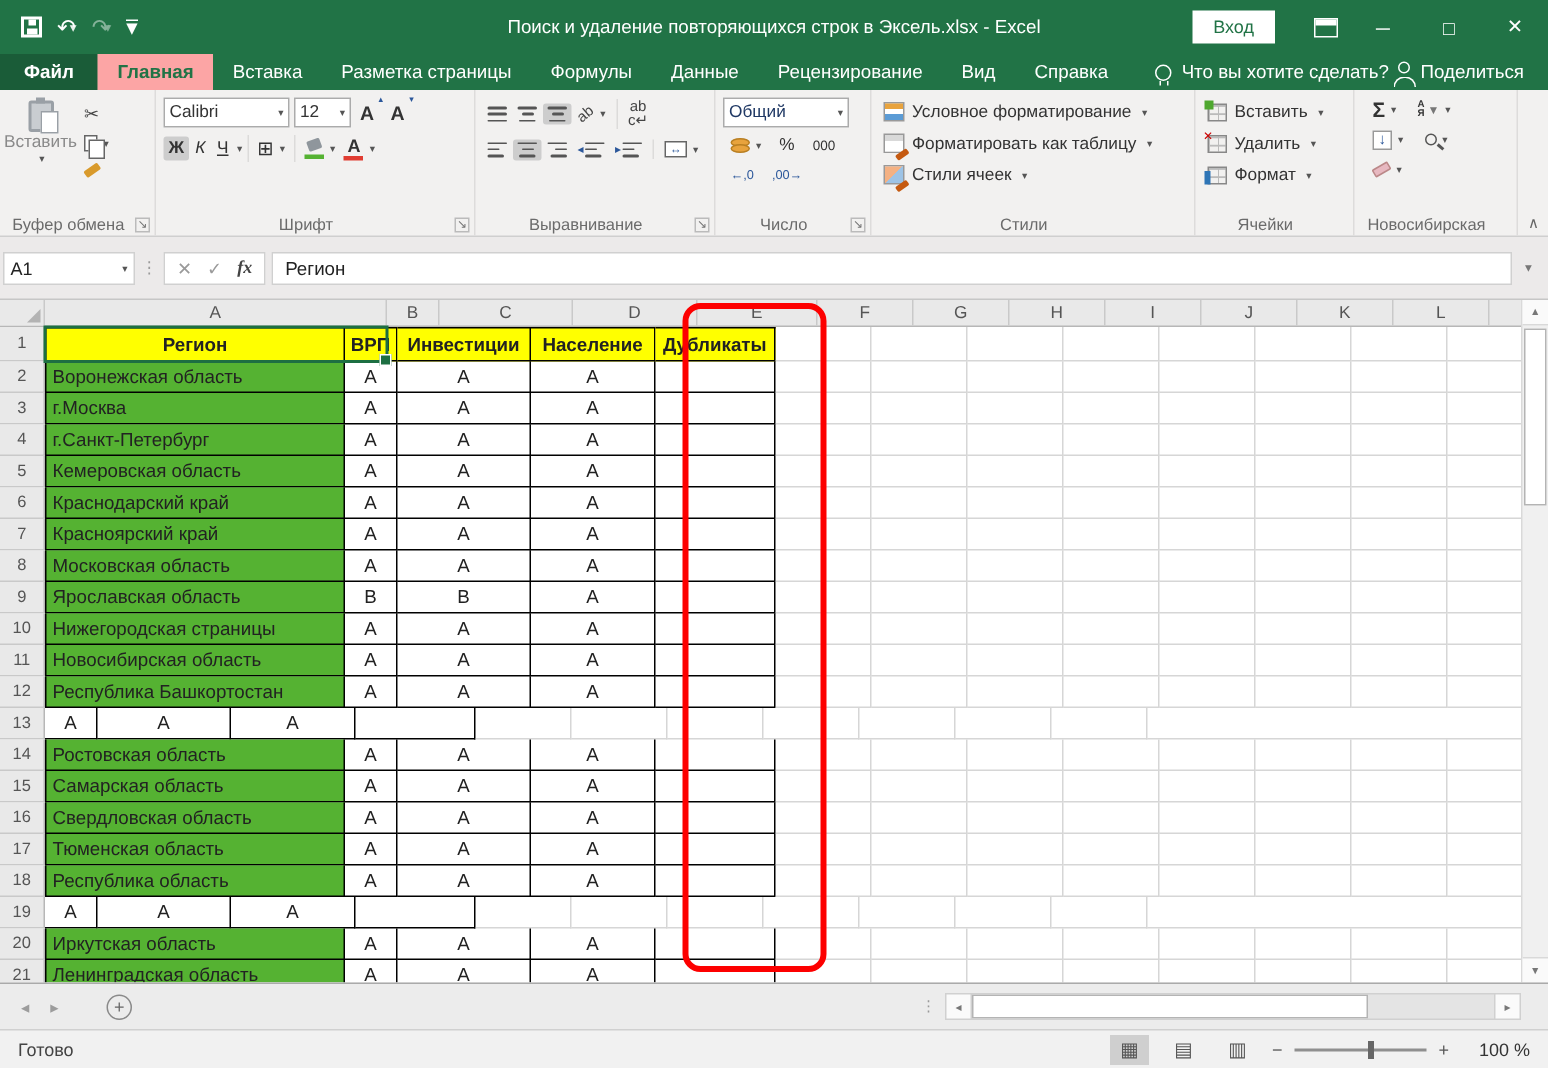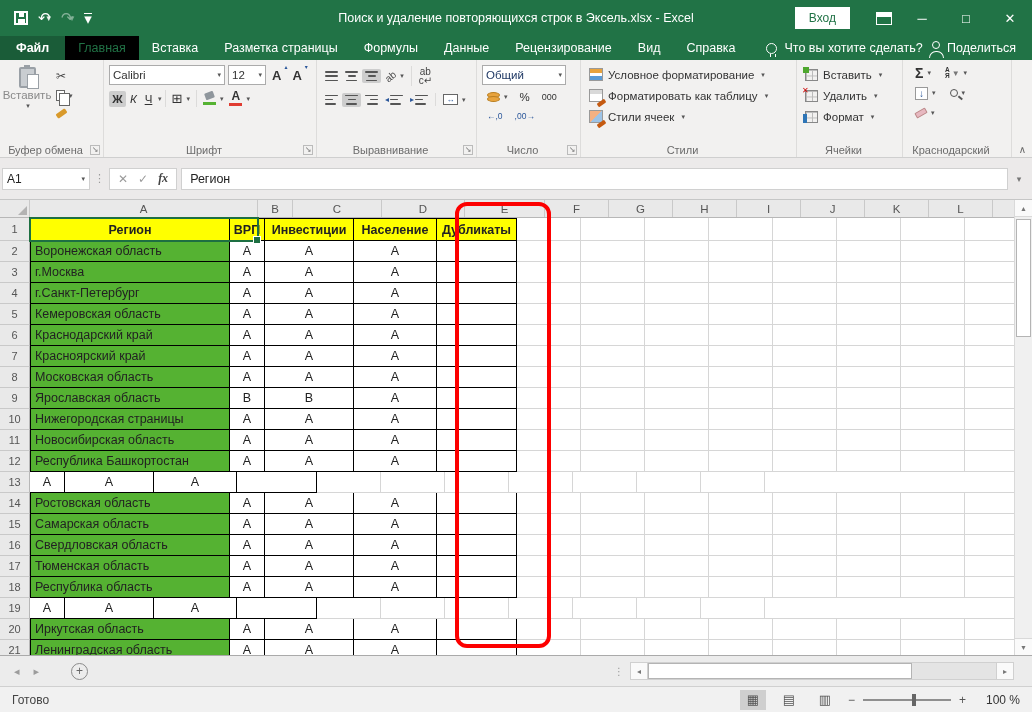--- a/index.html
+++ b/index.html
@@ -21,21 +21,21 @@
   .tb-right{margin-left:auto;display:flex;align-items:center;height:100%;z-index:2}
   .signin{background:#fff;color:#217346;font-size:12px;padding:4px 14px;margin-right:26px}
   .ribopt{width:16px;height:13px;border:1.5px solid #fff;position:relative;margin-right:8px}
   .ribopt::before{content:'';position:absolute;left:0;right:0;top:0;height:4px;background:#fff}
   .winbtn{width:44px;height:36px;display:inline-flex;align-items:center;justify-content:center;font-size:13px;color:#fff}
 
   
   .tabrow{height:24px;background:#217346;display:flex;align-items:stretch;color:#fff;font-size:12.5px}
   .rtab{display:flex;align-items:center;padding:0 13px}
   .rtab.file{background:#1a5c38;font-weight:bold;padding:0 16px}
-  .rtab.active{background:#000000;color:#217346;font-weight:normal}
+  .rtab.active{background:#fca5a5;color:#217346;font-weight:bold}
   .tellme{display:flex;align-items:center;gap:7px;margin-left:18px}
   .bulb{width:11px;height:11px;border:1.5px solid #fff;border-radius:50%;position:relative}
   .bulb::after{content:'';position:absolute;left:2.5px;top:10px;width:4px;height:3px;border-left:1.5px solid #fff;border-right:1.5px solid #fff}
   .share{margin-left:auto;display:flex;align-items:center;gap:7px;padding-right:16px}
   .person{width:8px;height:8px;border:1.5px solid #fff;border-radius:50%;position:relative;margin-top:-6px}
   .person::after{content:'';position:absolute;top:9px;left:-3.5px;width:13px;height:6px;border:1.5px solid #fff;border-bottom:none;border-radius:7px 7px 0 0}
 
   
   .ribbon{height:98px;background:#f2f1f0;border-bottom:1px solid #cfcfcf;display:flex;position:relative;font-size:11.5px;color:#333}
   .rgroup{position:relative;border-right:1px solid #dddcdb;padding:5px 5px 17px 5px;height:100%}
@@ -56,21 +56,21 @@
   .clipcol{display:inline-flex;flex-direction:column;gap:3px;margin-left:4px;margin-top:2px}
   .cutic{font-size:12px;color:#444}
   .copyic{width:9px;height:11px;border:1px solid #666;position:relative;background:#fff}
   .copyic::after{content:'';position:absolute;left:2px;top:2px;width:9px;height:11px;border:1px solid #666;background:#fff}
   .brushic{width:11px;height:5px;background:#d99a2b;transform:rotate(-35deg);border-radius:1px;margin-top:3px}
 
   
   .g-font{width:213px}
   .fr1{display:flex;align-items:center;gap:3px}
   .fr2{display:flex;align-items:center;margin-top:4px}
-  .fontname{width:116px}.fontsize{width:38px}
+  .fontname{width:84px}.fontsize{width:38px}
   .alpha{font-weight:bold;font-size:13px;position:relative;padding-right:5px}
   .alpha i{position:absolute;top:-3px;right:-1px;font-style:normal;font-size:6px;color:#2b579a}
   .bld{font-weight:bold;width:17px;justify-content:center}
   .ita{font-style:italic;width:15px;justify-content:center}
   .und{text-decoration:underline;width:15px;justify-content:center}
   .colorbar{display:inline-flex;flex-direction:column;align-items:center;line-height:11px}
   .colorbar b{font-size:12px}
   .bar{width:13px;height:3px;margin-top:1px}
   .bucket{width:9px;height:7px;background:#8f969c;transform:rotate(-20deg);border-radius:1px;margin-bottom:2px}
 
@@ -488,21 +488,21 @@
             <span class="mag"></span>
             <span class="arrow">▾</span>
           </span>
       </div>
       <div class="er">
         <span class="rbtn">
             <span class="eraser"></span>
             <span class="arrow">▾</span>
           </span>
       </div>
-      <div class="rlabel">Краснодарский</div>
+      <div class="rlabel">Новосибирская</div>
     </div>
 
     <span class="collapse">∧</span>
   </div>
 
   <div class="fbar">
     <span class="namebox">
         <span>A1</span>
         <span class="arrow">▾</span>
       </span>

